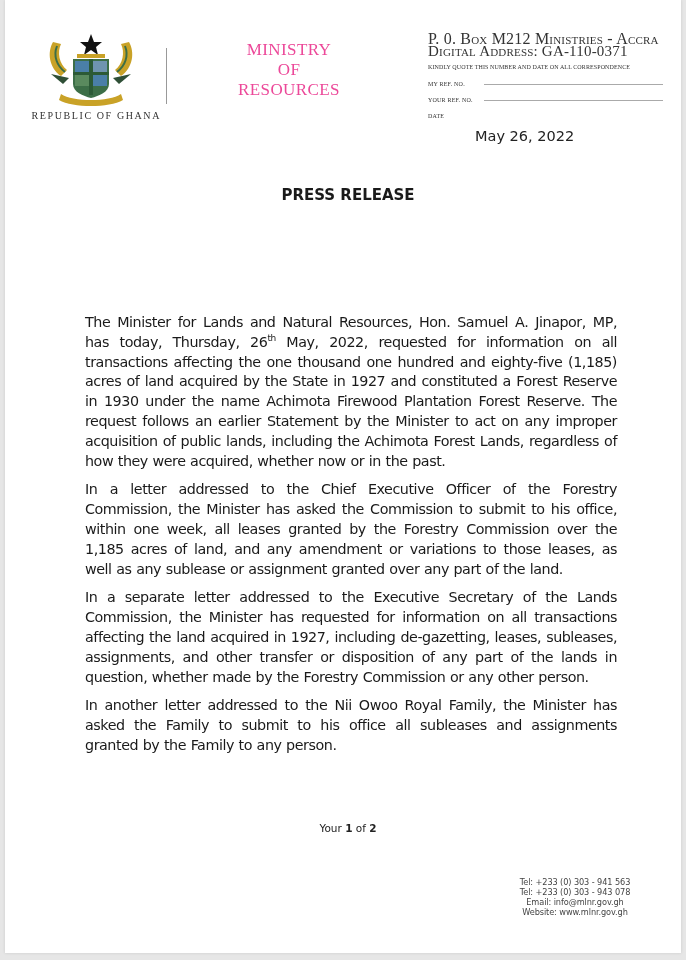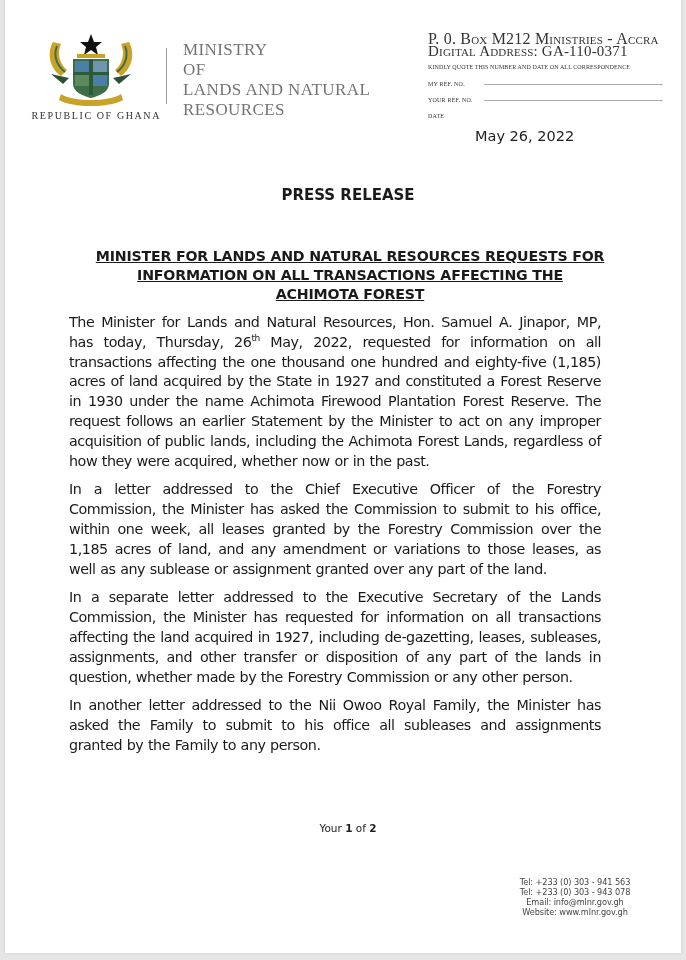--- a/index.html
+++ b/index.html
@@ -22,23 +22,23 @@
   .republic {
     position: absolute; left: 26px; top: 110px; width: 130px;
     font-family: "Liberation Serif", serif; font-size: 10px; letter-spacing: 1.6px;
     color: #333;
     text-align: right;
   }
   .vdivider {
     position: absolute; left: 161px; top: 48px; width: 1px; height: 56px; background: #999;
   }
   .ministry {
-    position: absolute; left: 178px; top: 40px; width: 212px; text-align: left;
+    position: absolute; left: 178px; top: 40px; width: 212px; text-align: center;
     font-family: "Liberation Serif", serif; font-size: 17px; line-height: 20px;
-    color: #737373; letter-spacing: 0.4px;
+    color: #ec4899; letter-spacing: 0.4px;
   }
   .contact {
     position: absolute; left: 423px; top: 32px; width: 235px;
     font-family: "Liberation Serif", serif; color: #333;
   }
   .contact .line1, .contact .line2 {
     font-size: 15px; line-height: 13px; font-variant: small-caps; letter-spacing: 0.2px;
   }
   .contact .line1 { font-size: 16px; }
   .contact .kindly {
@@ -59,21 +59,21 @@
   .press {
     position: absolute; left: 0; top: 186px; width: 686px; text-align: center;
     font-weight: bold; font-size: 15px; color: #1a1a1a;
   }
   .headline {
     position: absolute; left: 70px; top: 247px; width: 550px; text-align: center;
     font-weight: bold; font-size: 14.2px; line-height: 19px; text-decoration: underline;
     letter-spacing: -0.2px;
   }
   .body-text {
-    position: absolute; left: 64px; top: 313px; width: 532px;
+    position: absolute; left: 80px; top: 313px; width: 532px;
     font-size: 14.3px; line-height: 19.8px; text-align: justify;
     letter-spacing: -0.45px; word-spacing: 0.5px;
   }
   .body-text p { margin: 0 0 9px 0; }
   .body-text sup { font-size: 9px; line-height: 0; }
   .pagenum {
     position: absolute; left: 0; top: 822px; width: 686px; text-align: center;
     font-size: 10.5px; color: #222;
   }
   .pagenum b { font-weight: bold; }
@@ -109,21 +109,20 @@
     <rect x="30" y="42" width="36" height="3" fill="#2c5a36"></rect>
 
     <path d="M18 64 C30 72, 66 72, 78 64 L80 70 C66 78, 30 78, 16 70 Z" fill="#c9a227"></path>
   </svg>
   <div class="republic">REPUBLIC OF GHANA</div>
   <div class="vdivider"></div>
 
   <div class="ministry">
     <div>MINISTRY</div>
     <div>OF</div>
-    <div>LANDS AND NATURAL</div>
     <div>RESOURCES</div>
   </div>
 
   <div class="contact">
     <div class="line1">P. 0. Box M212 Ministries - Accra</div>
     <div class="line2">Digital Address: GA-110-0371</div>
     <div class="kindly">Kindly quote this number and date on all correspondence</div>
     <div class="ref-row">
       <span class="rlabel">My Ref. No.</span>
       <span class="rline"></span>
@@ -134,25 +133,20 @@
     </div>
     <div class="ref-row">
       <span class="rlabel">Date</span>
     </div>
   </div>
 
   <div class="date-top">May 26, 2022</div>
 
   <div class="press">PRESS RELEASE</div>
 
-  <div class="headline">
-    <div>MINISTER FOR LANDS AND NATURAL RESOURCES REQUESTS FOR</div>
-    <div>INFORMATION ON ALL TRANSACTIONS AFFECTING THE</div>
-    <div>ACHIMOTA FOREST</div>
-  </div>
 
   <div class="body-text">
     <p><span>The Minister for Lands and Natural Resources, Hon. Samuel A. Jinapor, MP, has today, Thursday, 26</span><sup>th</sup><span> May, 2022, requested for information on all transactions affecting the one thousand one hundred and eighty-five (1,185) acres of land acquired by the State in 1927 and constituted a Forest Reserve in 1930 under the name Achimota Firewood Plantation Forest Reserve. The request follows an earlier Statement by the Minister to act on any improper acquisition of public lands, including the Achimota Forest Lands, regardless of how they were acquired, whether now or in the past.</span></p>
     <p>In a letter addressed to the Chief Executive Officer of the Forestry Commission, the Minister has asked the Commission to submit to his office, within one week, all leases granted by the Forestry Commission over the 1,185 acres of land, and any amendment or variations to those leases, as well as any sublease or assignment granted over any part of the land.</p>
     <p>In a separate letter addressed to the Executive Secretary of the Lands Commission, the Minister has requested for information on all transactions affecting the land acquired in 1927, including de-gazetting, leases, subleases, assignments, and other transfer or disposition of any part of the lands in question, whether made by the Forestry Commission or any other person.</p>
     <p>In another letter addressed to the Nii Owoo Royal Family, the Minister has asked the Family to submit to his office all subleases and assignments granted by the Family to any person.</p>
   </div>
 
   <div class="pagenum"><span>Your </span><b>1</b><span> of </span><b>2</b></div>
 

